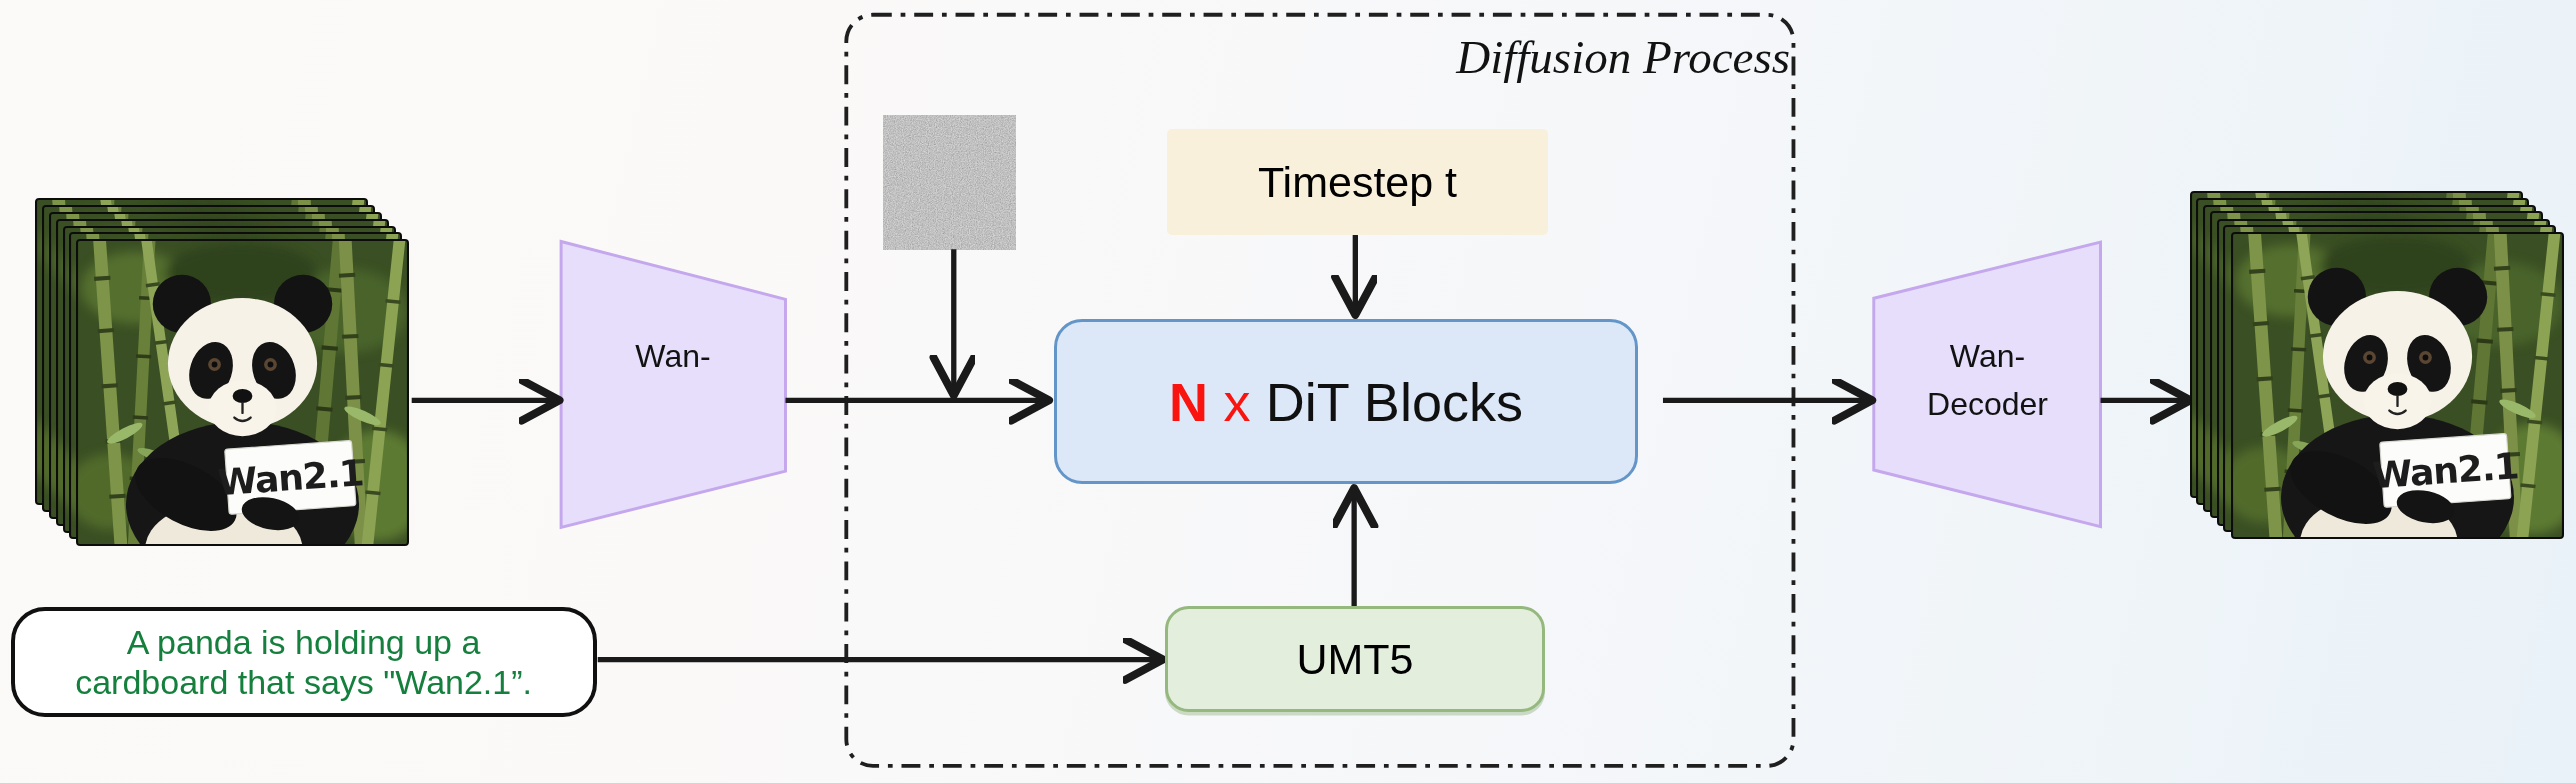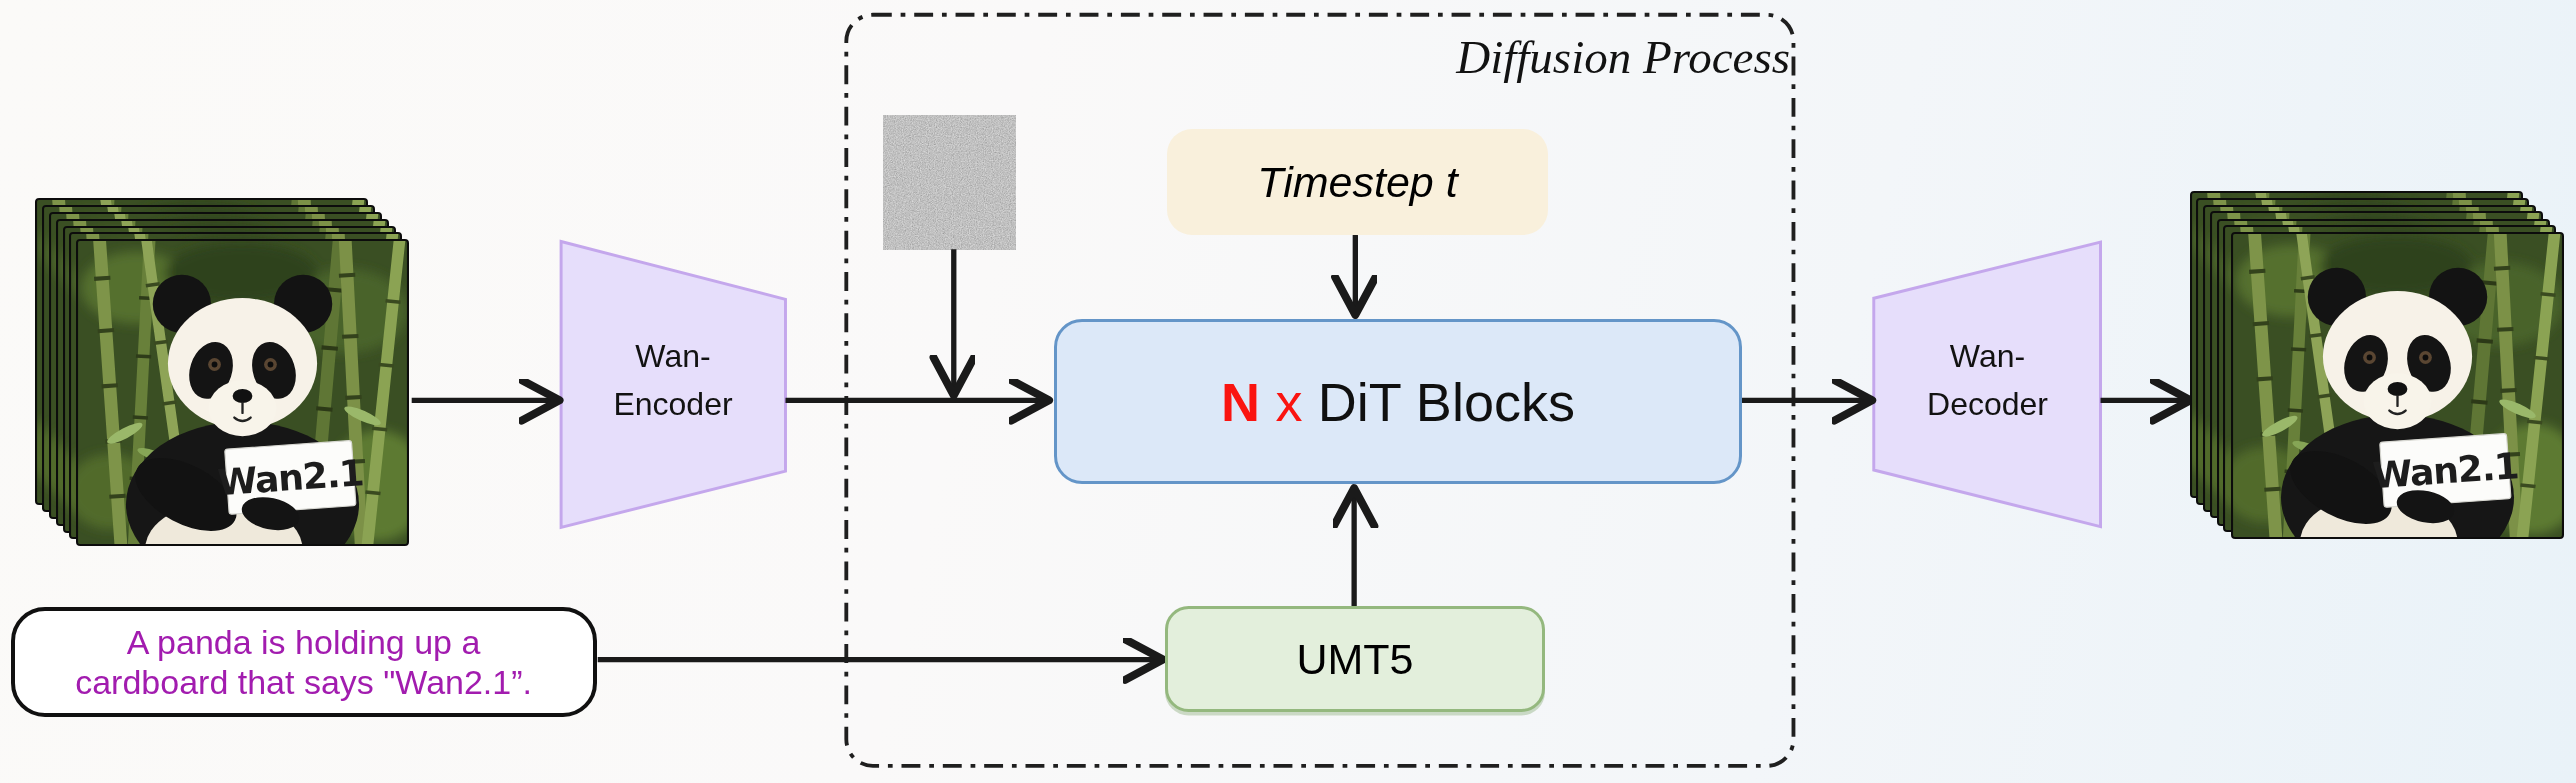--- a/index.html
+++ b/index.html
@@ -6,25 +6,25 @@
   body{
     width:2576px;height:783px;overflow:hidden;
     font-family:"Liberation Sans","DejaVu Sans",sans-serif;
     background:linear-gradient(103deg,#fbfaf8 0%,#faf9f9 38%,#f3f6f9 70%,#e9f2f8 100%);
     position:relative;
   }
   .canvas{position:absolute;inset:0;}
   svg.layer{position:absolute;left:0;top:0;z-index:1;}
   .label{position:absolute;z-index:3;color:#121212;}
   .box{position:absolute;z-index:2;display:flex;align-items:center;justify-content:center;}
-  .timestep-box{left:1167px;top:129px;width:381px;height:106px;background:#f9f0dc;border-radius:25px;font-style:italic;}
-  .dit-box{left:1054px;top:319px;width:688px;height:165px;background:#dce8f8;border:3.5px solid #6495c8;border-radius:28px;box-sizing:border-box;}
+  .timestep-box{left:1167px;top:129px;width:381px;height:106px;background:#f9f0dc;border-radius:5px;}
+  .dit-box{left:1054px;top:319px;width:584px;height:165px;background:#dce8f8;border:3.5px solid #6495c8;border-radius:28px;box-sizing:border-box;}
   .umt5-box{left:1165px;top:606px;width:380px;height:106px;background:#e3efdc;border:3px solid #94b87e;border-radius:23.6px;box-sizing:border-box;box-shadow:0 3.5px 0 rgba(120,160,100,.35);}
   .prompt-box{left:10.6px;top:607px;width:586px;height:110px;background:#ffffff;border:4.1px solid #101010;border-radius:34px;box-sizing:border-box;flex-direction:column;z-index:2;}
-  .prompt-line{font-size:34px;line-height:40px;color:#a21caf;white-space:nowrap;}
+  .prompt-line{font-size:34px;line-height:40px;color:#15803d;white-space:nowrap;}
   .timestep-label{font-size:43px;}
   .umt5-label{font-size:43px;}
   .dit-label{font-size:54px;white-space:nowrap;}
   .dit-n{color:#fa1410;font-weight:bold;}
   .dit-times{color:#fa1410;margin:0 15.4px;}
   .dit-rest{color:#101010;}
   .title{left:1341px;top:34px;width:449px;text-align:right;font-size:47px;line-height:47px;font-style:italic;white-space:nowrap;font-family:Liberation Serif, serif;}
   .vae-label{top:332px;text-align:center;font-size:32px;line-height:48px;white-space:nowrap;}
   .enc-label{left:561px;width:224px;}
   .dec-label{left:1874px;width:227px;}
@@ -234,21 +234,20 @@
         <svg viewBox="0 0 564 520">
           <use href="#panda-frame"></use>
         </svg>
       </div>
 </div>
 
 <div class="label title">Diffusion Process</div>
 
 <div class="label vae-label enc-label">
   <div>Wan-</div>
-  <div>Encoder</div>
 </div>
 
 <div class="label vae-label dec-label">
   <div>Wan-</div>
   <div>Decoder</div>
 </div>
 
 <div class="box timestep-box">
   <span class="timestep-label">Timestep t</span>
 </div>

